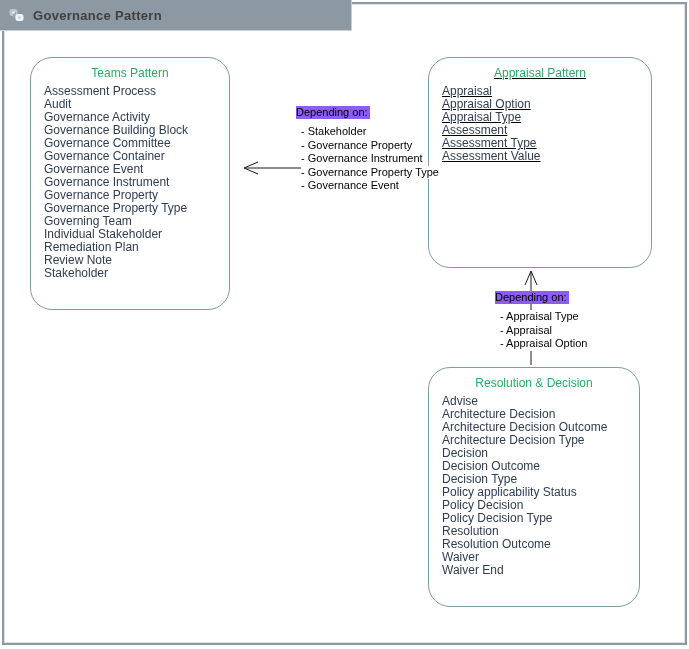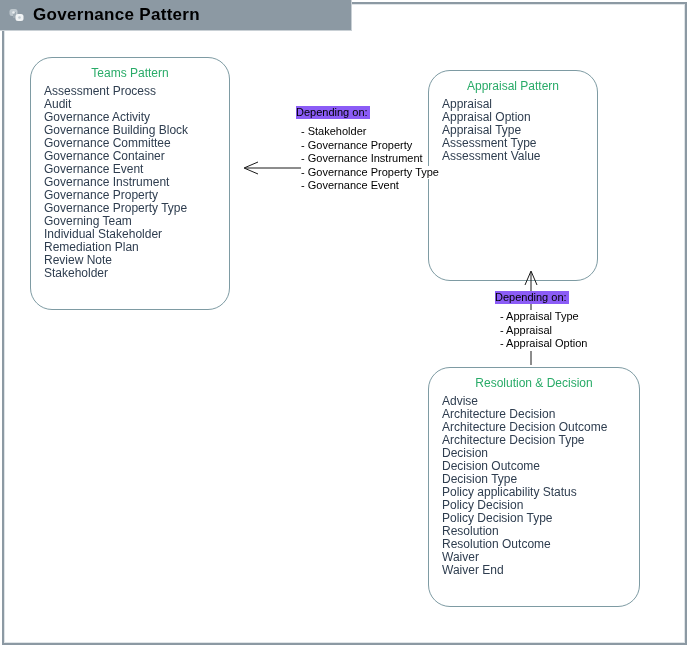--- a/index.html
+++ b/index.html
@@ -39,38 +39,38 @@
     border-bottom: 1px solid #c9d0d5;
     border-right: 1px solid #c9d0d5;
     box-sizing: border-box;
     display: flex;
     align-items: center;
     padding-left: 8px;
     z-index: 5;
   }
   .titlebar-icon { margin-right: 8px; flex: 0 0 auto; }
   .titlebar-text {
-    color: #000000;
+    color: #404040;
     font-weight: bold;
-    font-size: 17px;
+    font-size: 13px;
     letter-spacing: 0.3px;
     white-space: nowrap;
   }
 
   
   .pattern-box {
     position: absolute;
     background: #ffffff;
     border: 1px solid #7E9BA3;
     border-radius: 22px;
     box-sizing: border-box;
     z-index: 1;
   }
   #box-teams      { left: 30px;  top: 57px;  width: 200px; height: 253px; }
-  #box-appraisal  { left: 428px; top: 70px;  width: 170px; height: 211px; }
+  #box-appraisal  { left: 428px; top: 57px;  width: 224px; height: 211px; text-decoration: underline; }
   #box-resolution { left: 428px; top: 367px; width: 212px; height: 240px; }
 
   .box-title {
     margin-top: 8px;
     text-align: center;
     color: #29AB68;
     font-size: 12px;
     line-height: 14px;
     white-space: nowrap;
   }
@@ -164,20 +164,21 @@
         <div class="concept-item">Stakeholder</div>
       </div>
   </div>
 
   <div class="pattern-box" id="box-appraisal">
     <div class="box-title">Appraisal Pattern</div>
     <div class="box-items">
         <div class="concept-item">Appraisal</div>
         <div class="concept-item">Appraisal Option</div>
         <div class="concept-item">Appraisal Type</div>
+        <div class="concept-item">Assessment</div>
         <div class="concept-item">Assessment Type</div>
         <div class="concept-item">Assessment Value</div>
       </div>
   </div>
 
   <div class="pattern-box" id="box-resolution">
     <div class="box-title">Resolution &amp; Decision</div>
     <div class="box-items">
         <div class="concept-item">Advise</div>
         <div class="concept-item">Architecture Decision</div>

